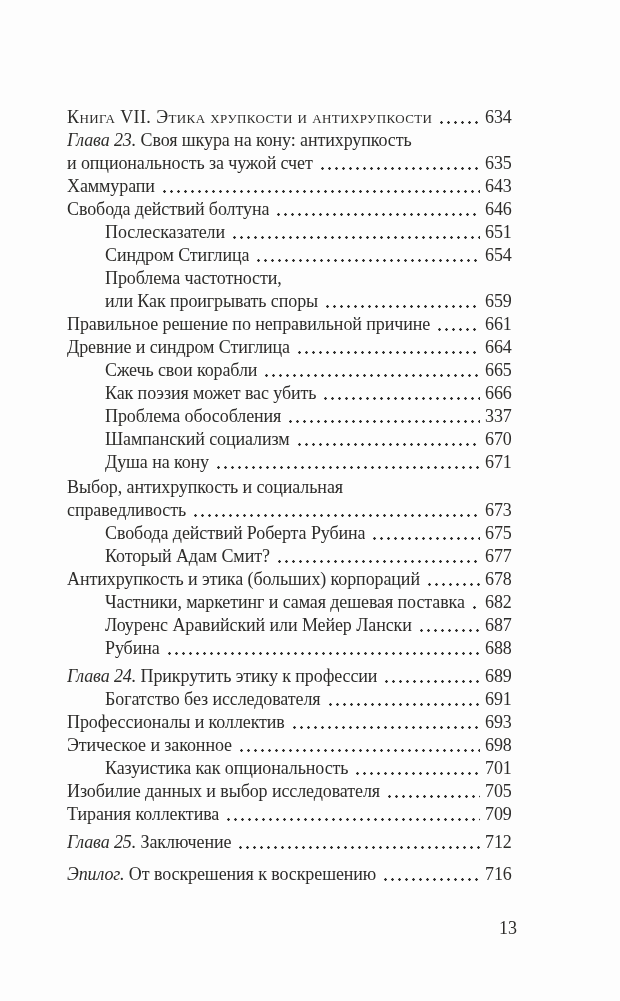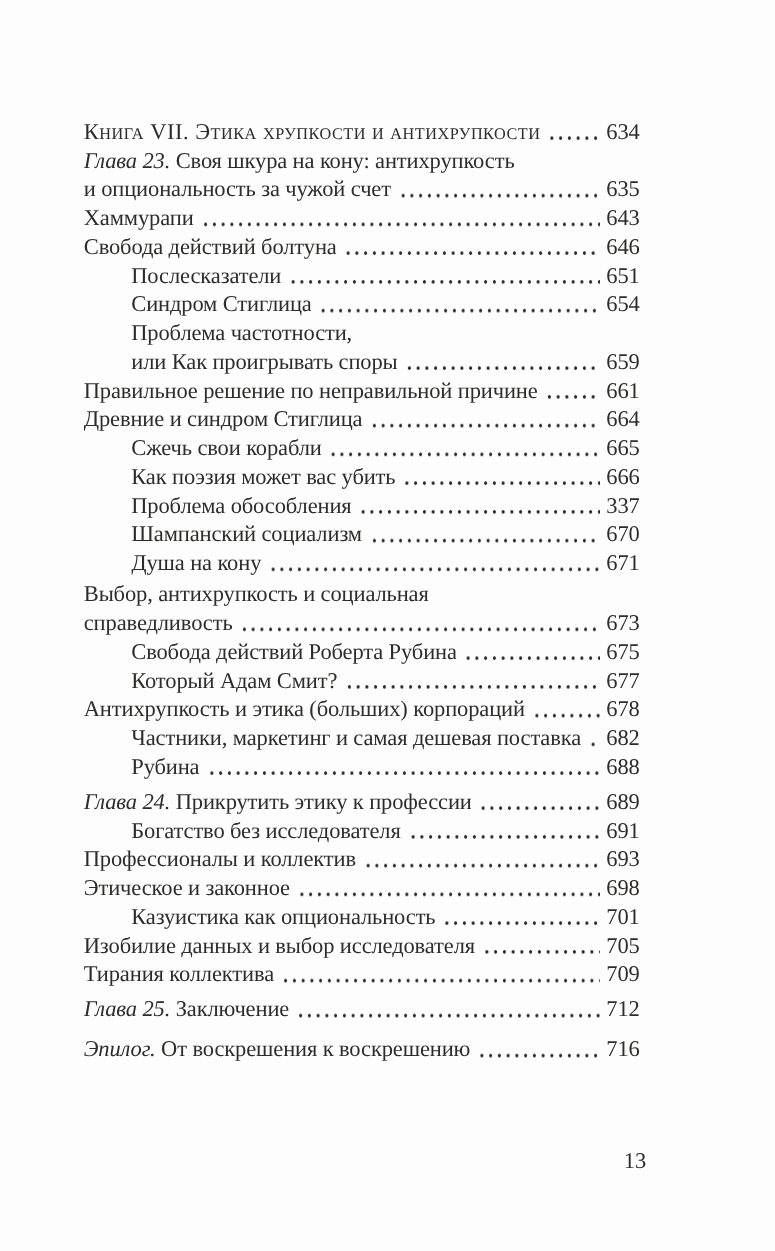--- a/index.html
+++ b/index.html
@@ -16,21 +16,21 @@
     overflow: hidden;
   }
   .page-surface {
     position: absolute;
     inset: 0;
     background: #fdfdfd;
   }
   .toc {
     position: absolute;
     left: 67px;
-    top: 94px;
+    top: 106px;
     width: 450px;
   }
   .toc-row {
     display: flex;
     align-items: flex-end;
     line-height: 23px;
     font-size: 18px;
     letter-spacing: -0.1px;
   }
   .toc-row.indent-1 {
@@ -201,20 +201,25 @@
     <span class="leader"></span>
     <span class="pagenum">678</span>
   </div>
 
   <div class="toc-row indent-1">
     <span class="label"><span class="text">Частники, маркетинг и самая дешевая поставка</span></span>
     <span class="leader"></span>
     <span class="pagenum">682</span>
   </div>
 
+  <div class="toc-row indent-1">
+    <span class="label"><span class="text">Лоуренс Аравийский или Мейер Лански</span></span>
+    <span class="leader"></span>
+    <span class="pagenum">687</span>
+  </div>
 
   <div class="toc-row indent-1">
     <span class="label"><span class="text">Рубина</span></span>
     <span class="leader"></span>
     <span class="pagenum">688</span>
   </div>
 
   <div class="toc-row" style="margin-top: 5px;">
     <span class="label"><i class="prefix">Глава 24.</i><span class="text"> Прикрутить этику к профессии</span></span>
     <span class="leader"></span>

